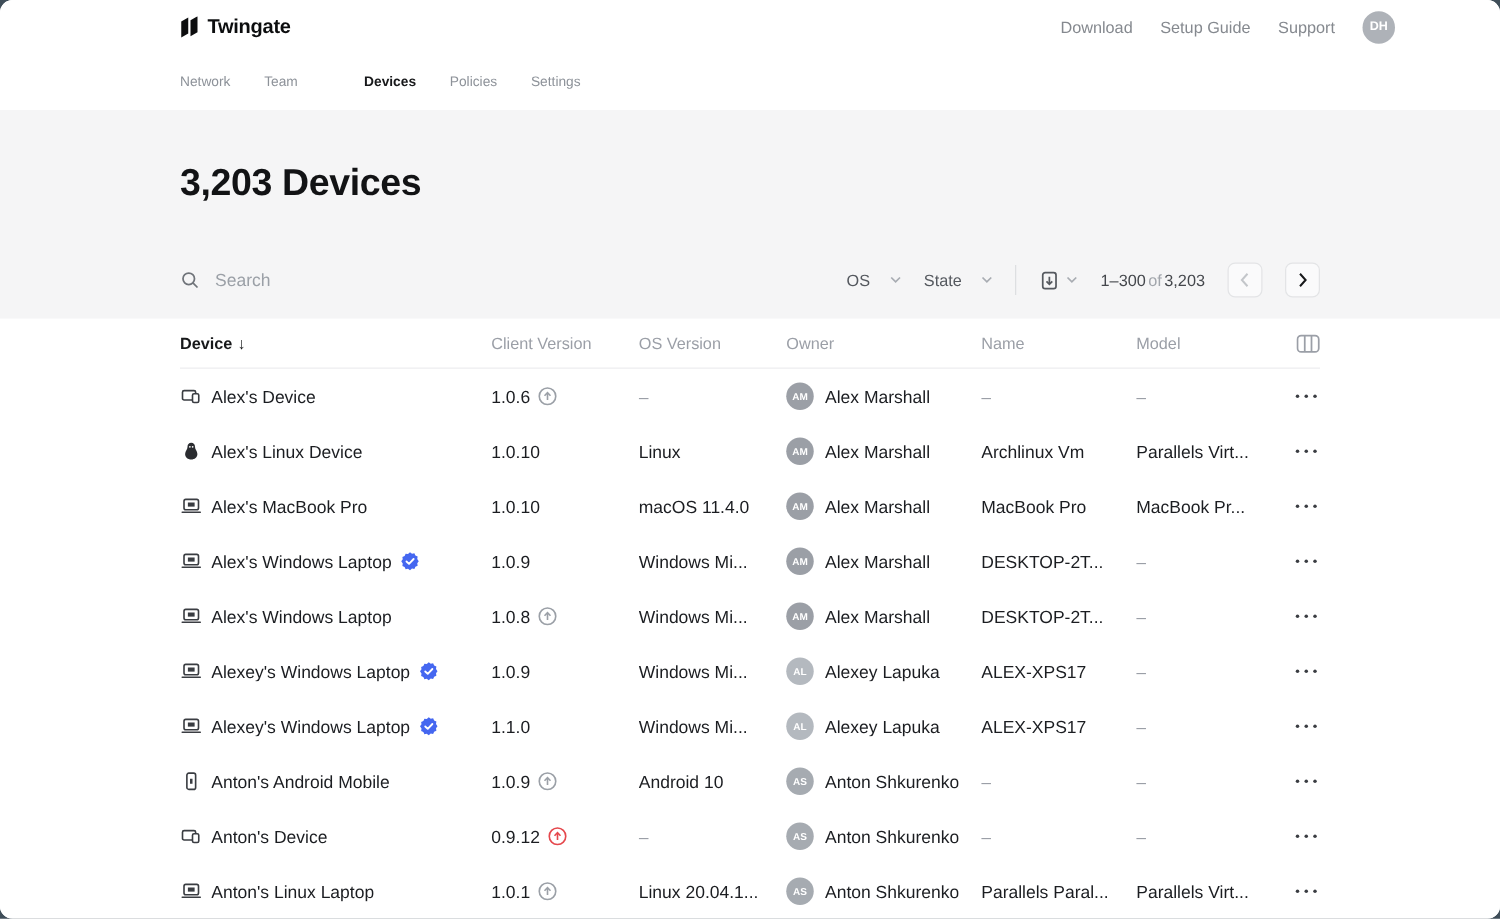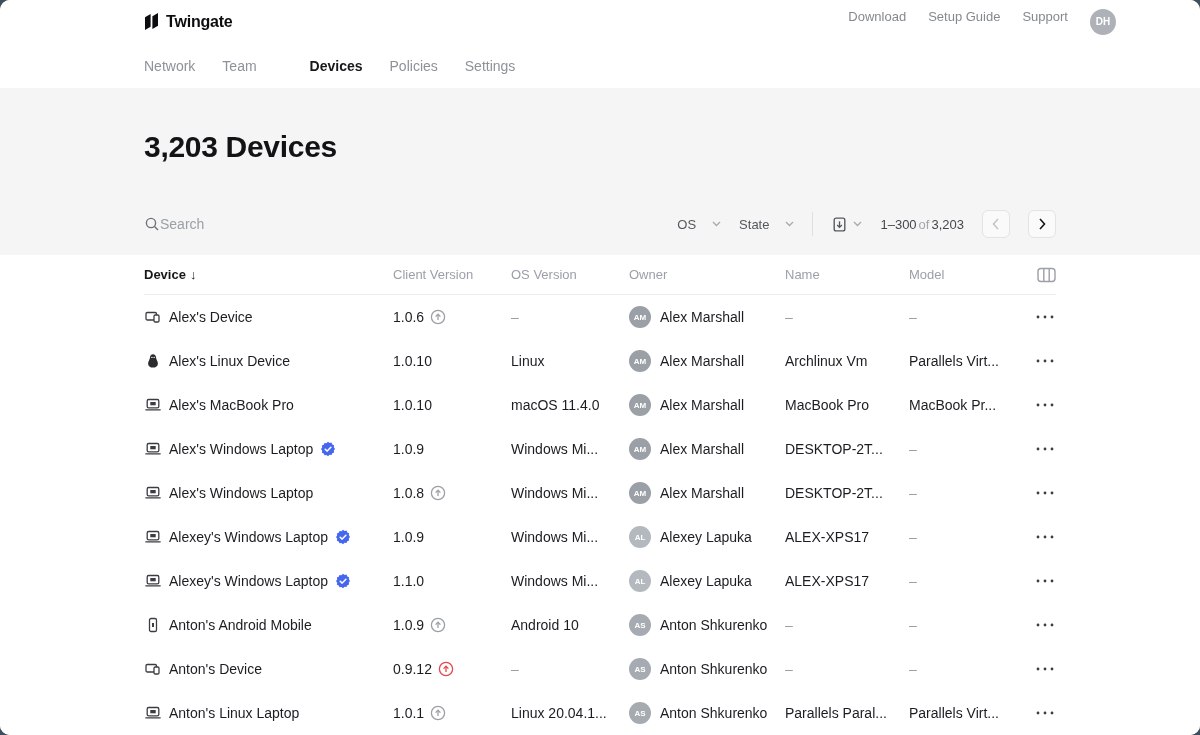--- a/index.html
+++ b/index.html
@@ -15,39 +15,39 @@
     background:#ffffff;
     border-radius:10px;
     overflow:hidden;
     display:flex; flex-direction:column;
   }
   
   .topbar { background:#fff; flex:0 0 88px; padding:0 84px 0 144px; }
   .logo-row { height:43px; display:flex; align-items:center; justify-content:space-between; }
   .logo { display:flex; align-items:center; gap:7px; }
   .logo-text { font-weight:700; font-size:16px; letter-spacing:-0.2px; color:#0c0d0e; }
-  .header-links { display:flex; align-items:flex-start; gap:22px; }
+  .header-links { display:flex; align-items:center; gap:22px; }
   .header-link { font-size:13px; color:#85898f; cursor:pointer; }
   .avatar-sm {
     width:26px; height:26px; border-radius:50%; background:#aeb2b8;
     color:#fff; font-size:10px; font-weight:700;
     display:flex; align-items:center; justify-content:center; cursor:pointer;
   }
   .nav-row { height:45px; display:flex; align-items:center; gap:27px; }
-  .nav-tab { font-size:14px; color:#8d9299; cursor:pointer; }
+  .nav-tab { font-size:11px; color:#8d9299; cursor:pointer; }
   .nav-tab.active { color:#17181a; font-weight:700;margin-left:26px; }
   
   .band {
     background:#f5f5f6; flex:0 0 167px;
     padding:42px 144px 16px 144px;
     display:flex; flex-direction:column; justify-content:space-between;
   }
   .page-title { font-size:30px; font-weight:700; letter-spacing:-0.3px; color:#121315; }
   .toolbar { display:flex; align-items:center; justify-content:space-between; height:30px; }
-  .search-box { display:flex; align-items:center; flex:1; }
+  .search-box { display:flex; align-items:center; gap:12px; flex:1; }
   .search-input {
     border:none; outline:none; background:transparent;
     font-size:14px; color:#1b1d21; width:300px;
     font-family:"Liberation Sans","DejaVu Sans",sans-serif;
   }
   .search-input::placeholder { color:#9ba0a7; }
   .toolbar-right { display:flex; align-items:center; gap:18px; }
   .filter { display:flex; align-items:center; gap:16px; font-size:13px; color:#54585e; cursor:pointer; }
   .v-divider { width:1px; height:24px; background:#dddfe1; }
   .export { display:flex; align-items:center; gap:5px; cursor:pointer; }

